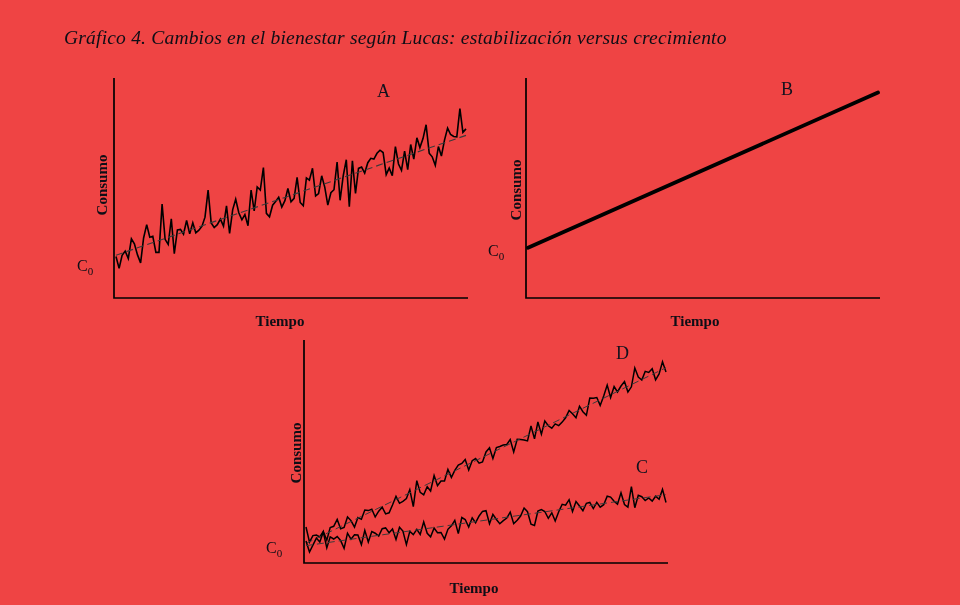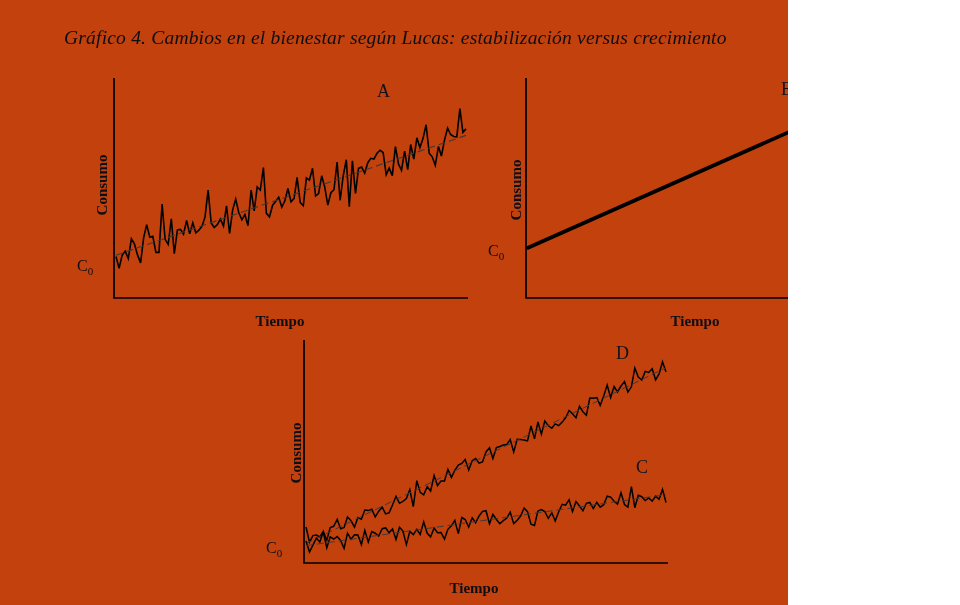--- a/index.html
+++ b/index.html
@@ -1,20 +1,20 @@
 <!DOCTYPE html>
 <html><head>
 <meta charset="utf-8">
 <style>
   html, body { margin: 0; padding: 0; background: #ffffff; }
   #page {
     position: relative;
-    width: 788px;
+    width: 960px;
     height: 605px;
-    background: #c2410c;
+    background: #ef4444;
     font-family: "Liberation Serif", serif;
     color: #10101a;
     overflow: hidden;
   }
   .figure-title {
     position: absolute;
     left: 64px;
     top: 27px;
     font-size: 19.5px;
     font-style: italic;

